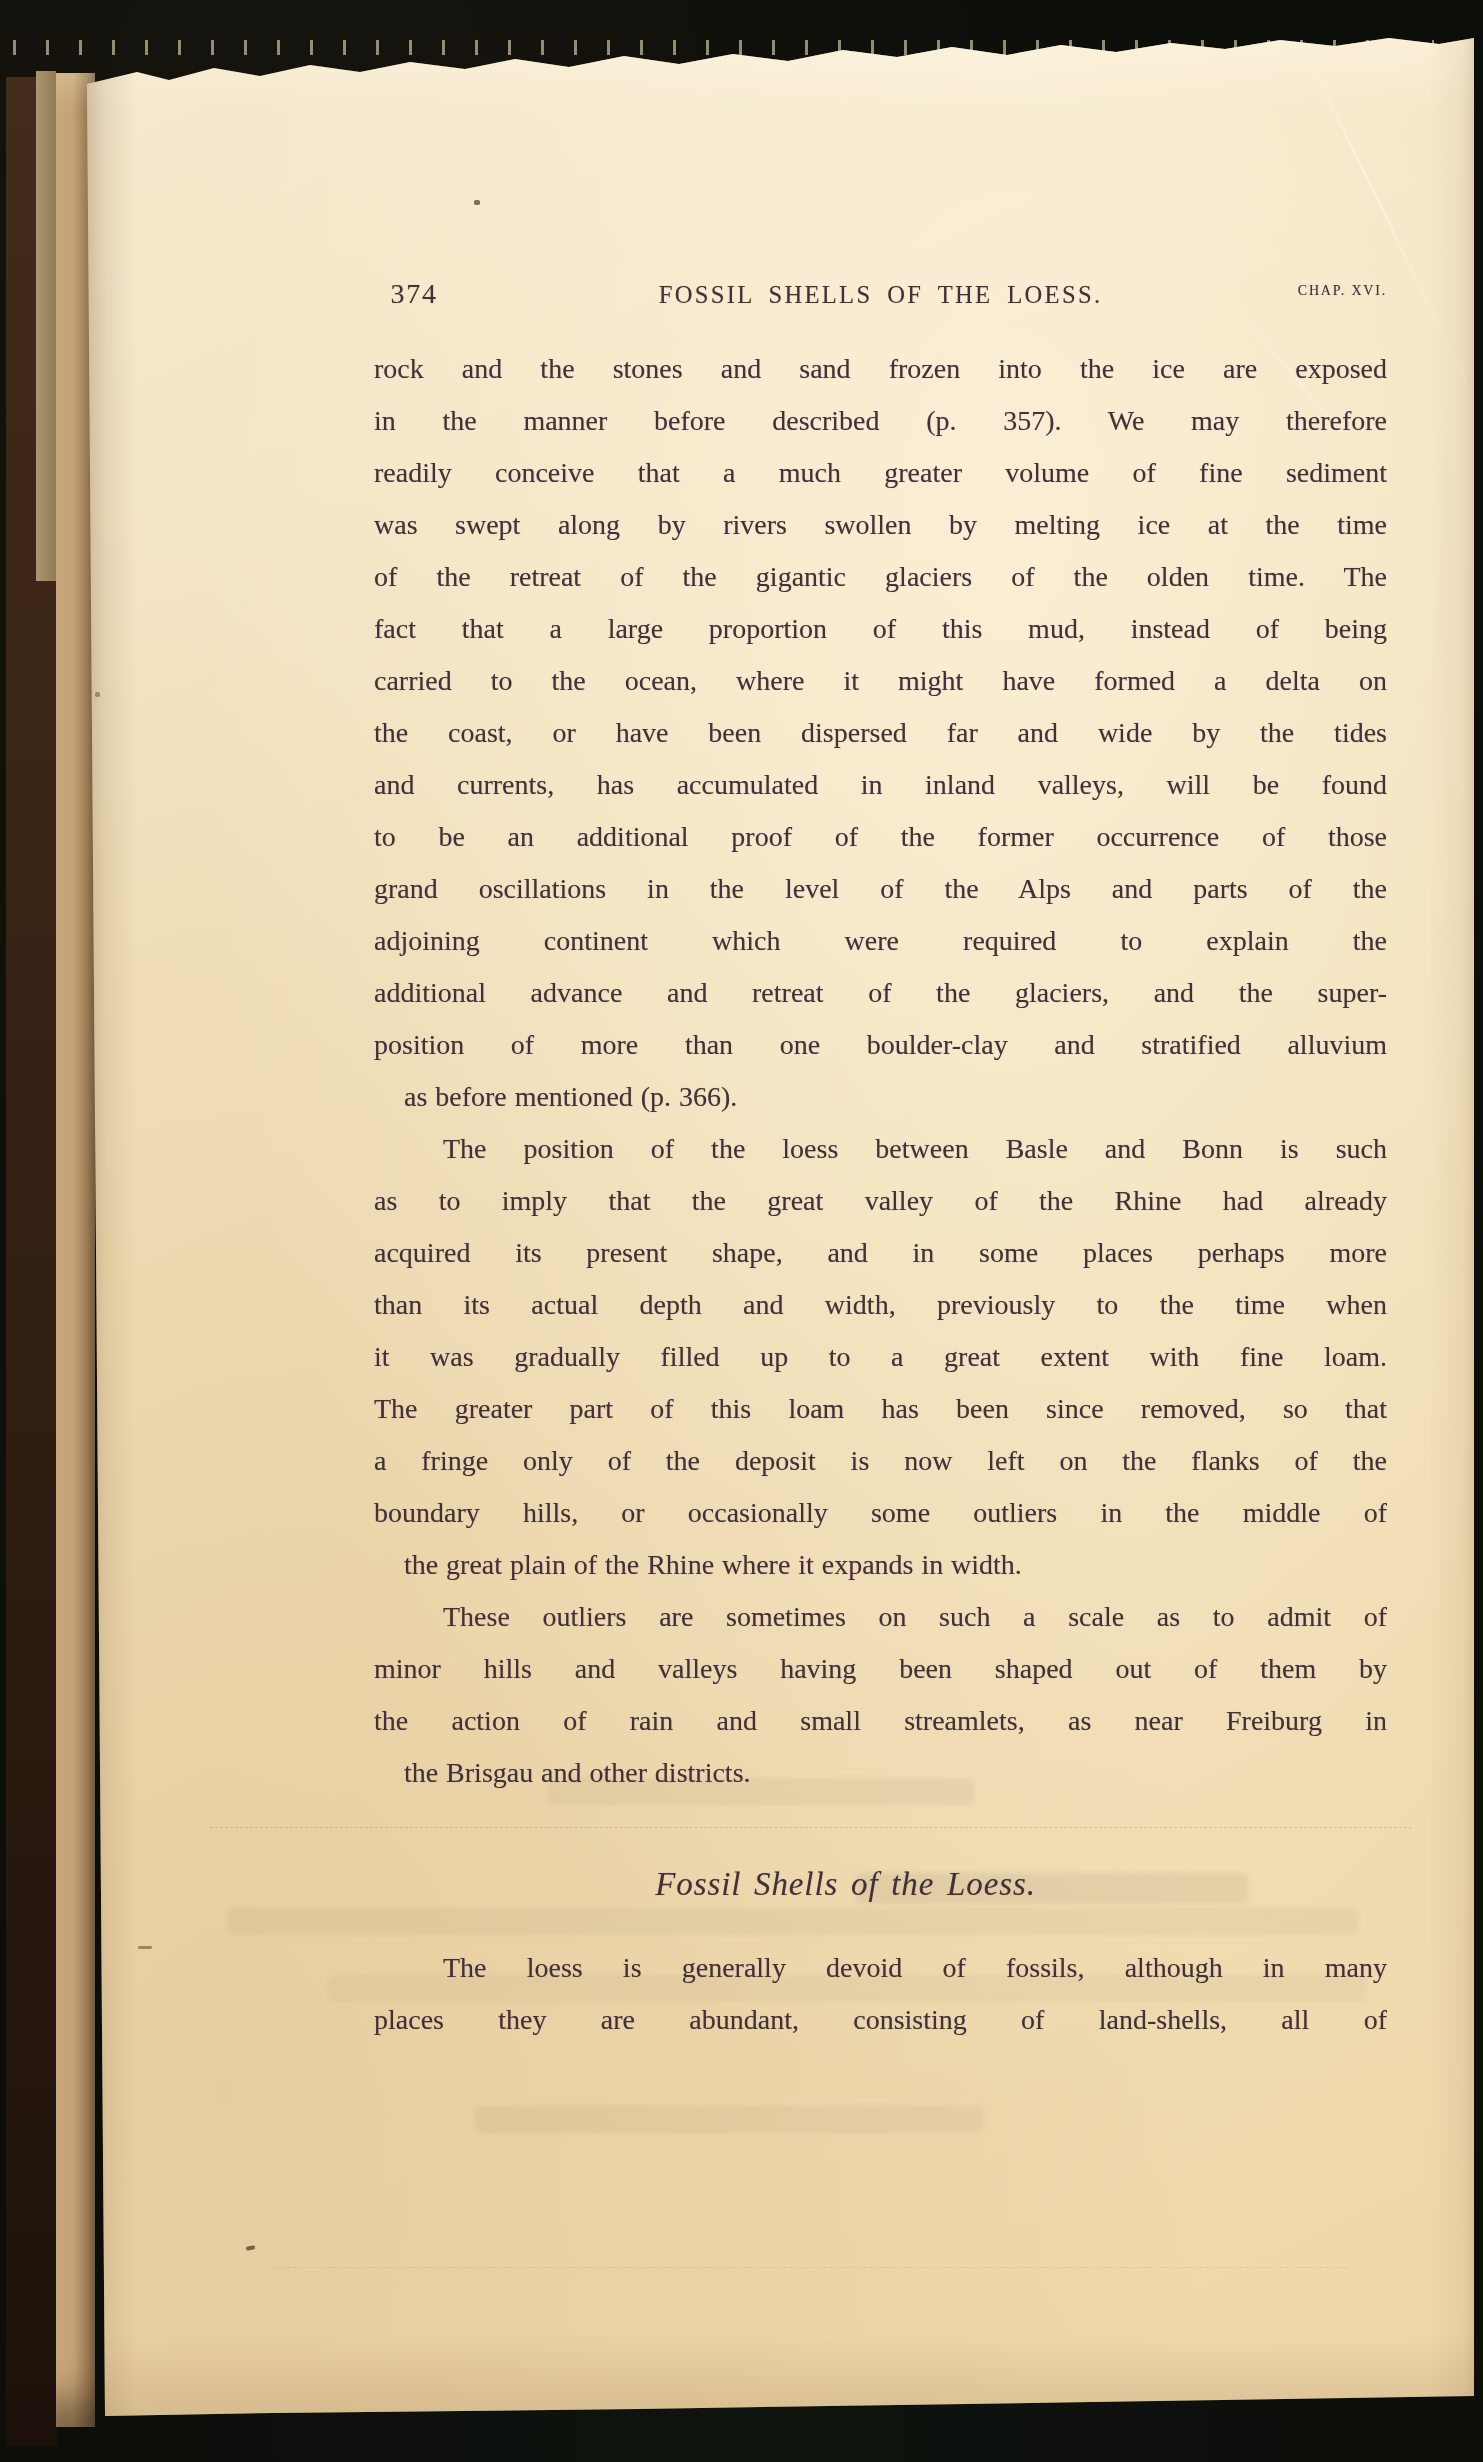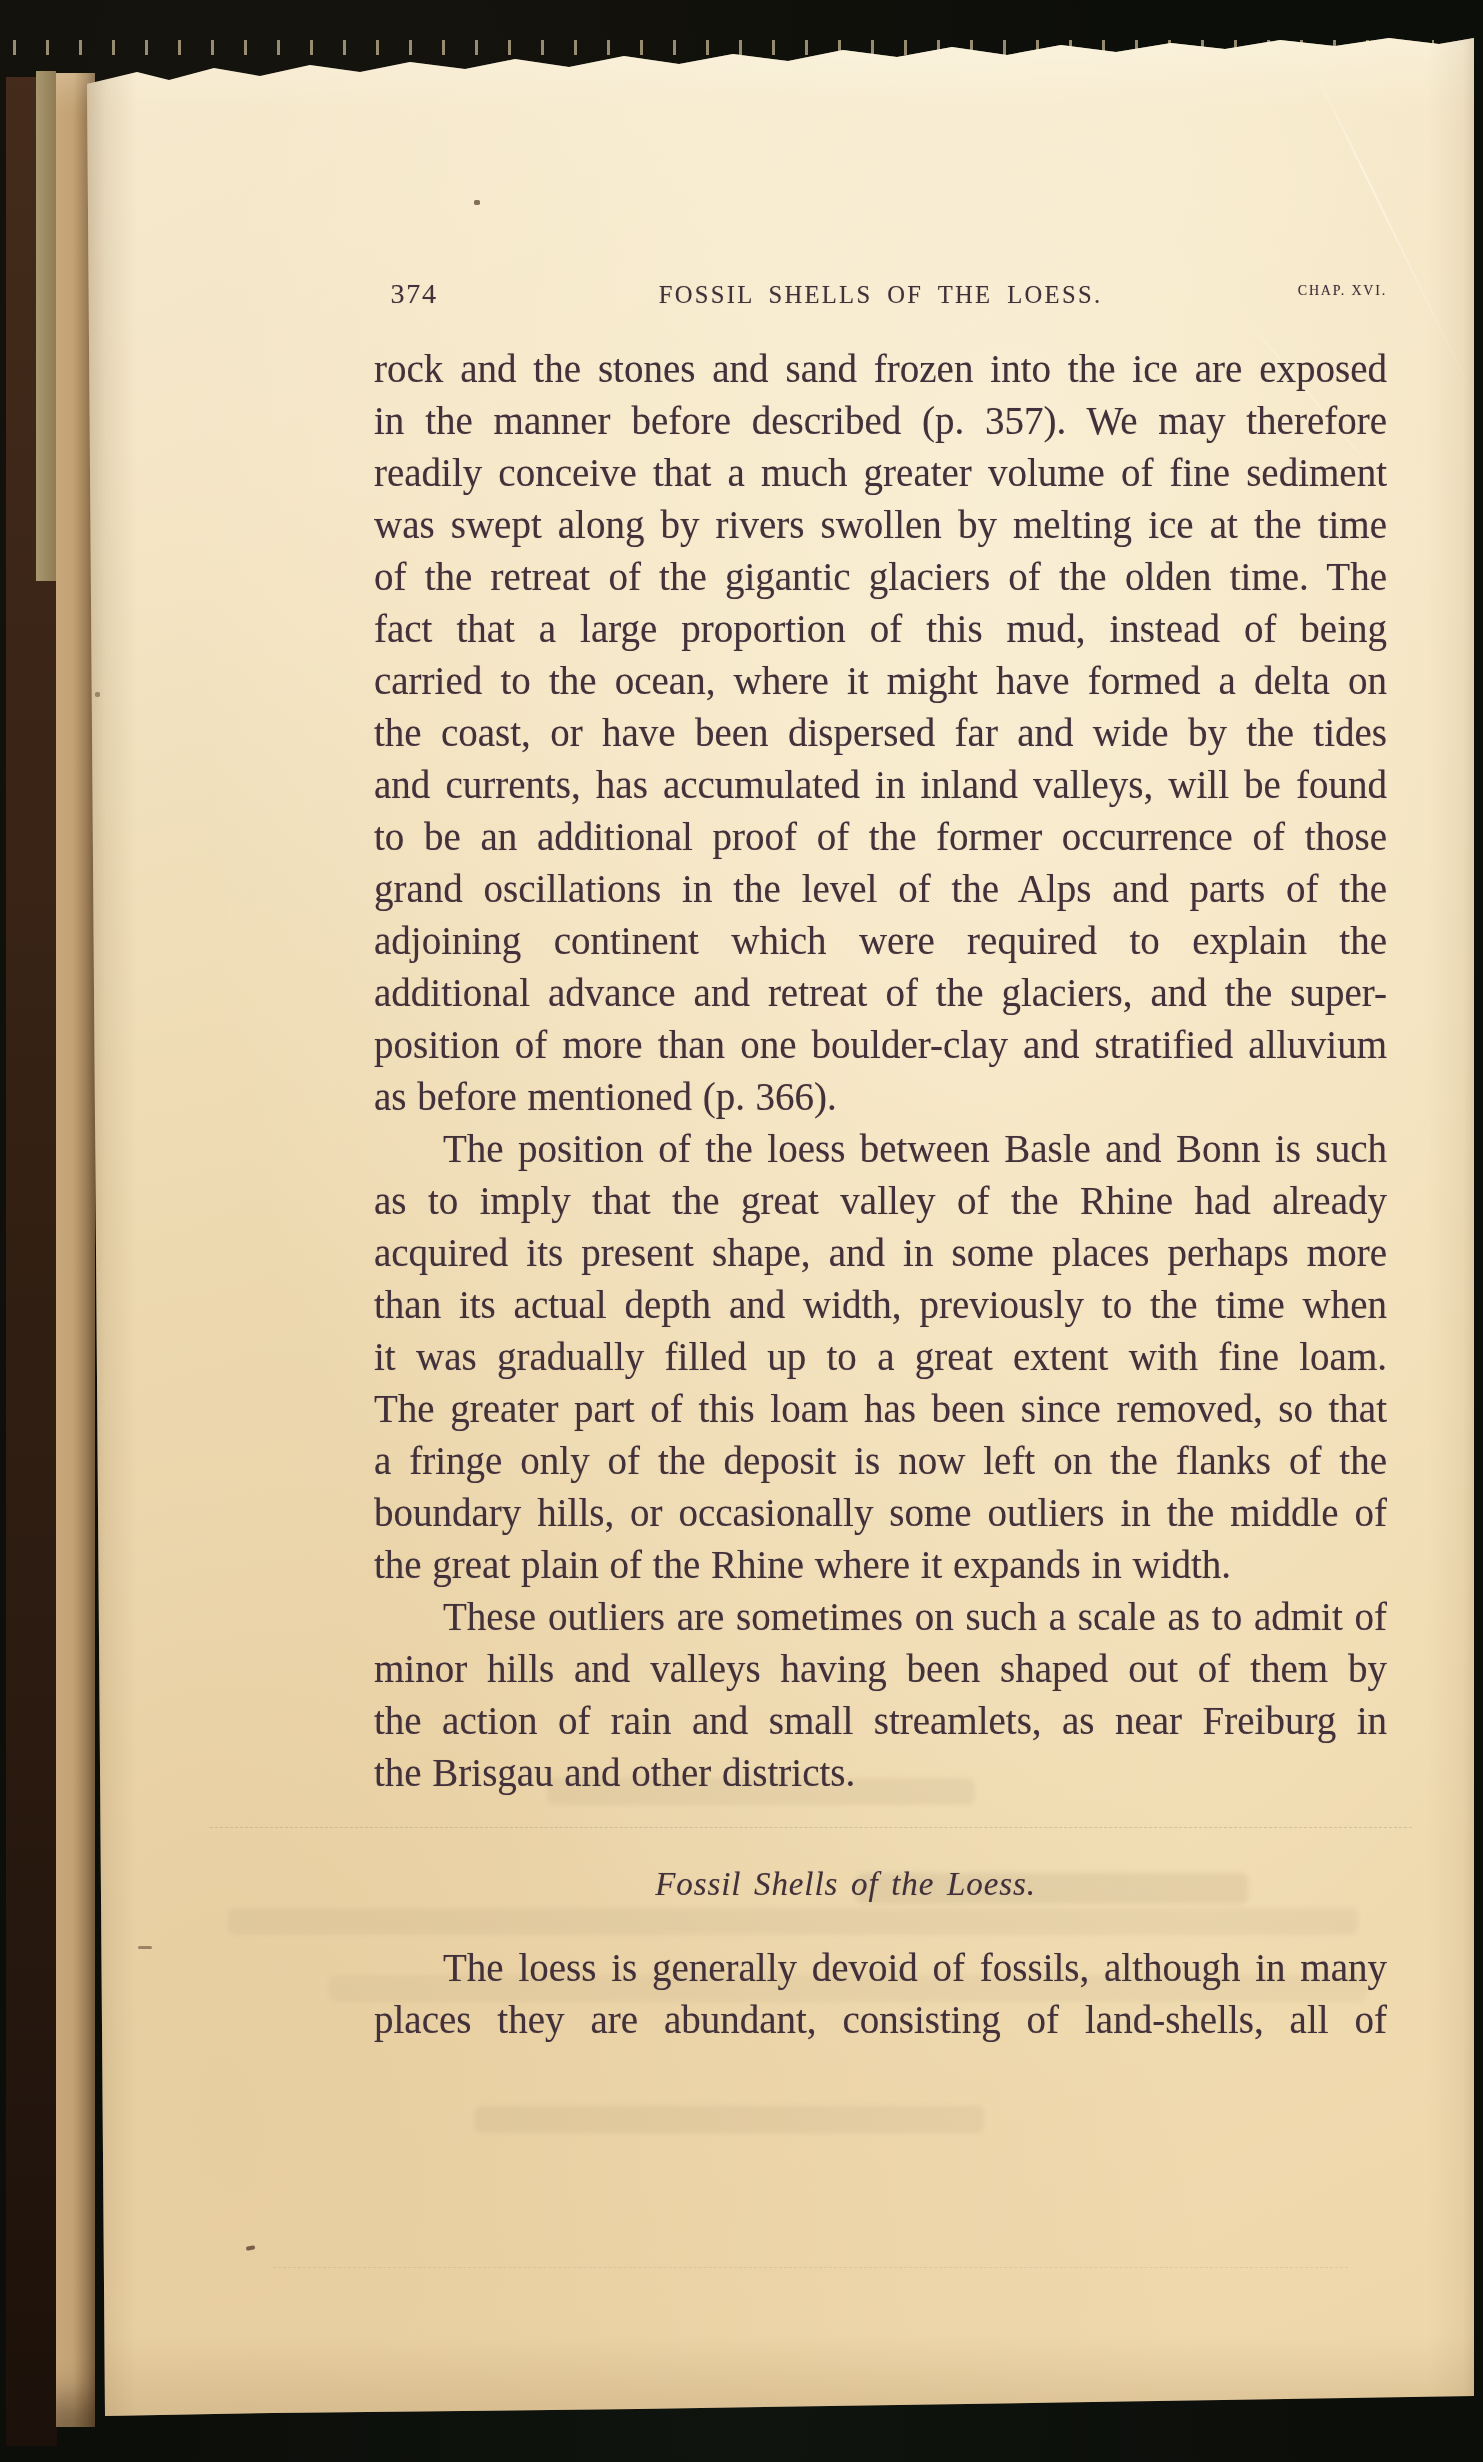--- a/index.html
+++ b/index.html
@@ -83,25 +83,25 @@
   .sp4{left:95px;top:692px;width:4.6px;height:4.6px;opacity:.5;}
   
   .ink{color:#42313a;text-shadow:0 0 0.9px rgba(66,49,58,0.35);}
   .header-row{position:absolute;left:374px;top:276px;width:1013px;height:38px;}
   .page-number{position:absolute;left:16.4px;top:1.8px;font-size:28px;letter-spacing:1.8px;}
   .running-title{position:absolute;left:0;right:0;top:4.6px;text-align:center;font-size:24.6px;letter-spacing:2.3px;word-spacing:6.4px;}
   .chapter-label{position:absolute;right:0;top:7.3px;font-size:14px;letter-spacing:1.8px;}
   .body-block{position:absolute;left:374px;top:343px;width:1013px;}
   .tail-block{position:absolute;left:374px;top:1942px;width:1013px;}
   .line{
-    font-size:39px;line-height:52px;height:52px;overflow:hidden;
+    font-size:28px;line-height:52px;height:52px;overflow:hidden;
     text-align:justify;text-align-last:justify;word-spacing:0.9px;
   }
   .line.indent{padding-left:69px;}
-  .line.end{text-align-last:left;}
+  .line.end{text-align-last:left;margin-left:30px;}
   .section-heading{
     position:absolute;left:339px;top:1866px;width:1013px;text-align:center;
     font-style:italic;font-size:33px;letter-spacing:0.9px;word-spacing:3.6px;
   }
 </style>
 </head>
 <body>
 
 <div class="scene">
   <div class="ticks"></div>

